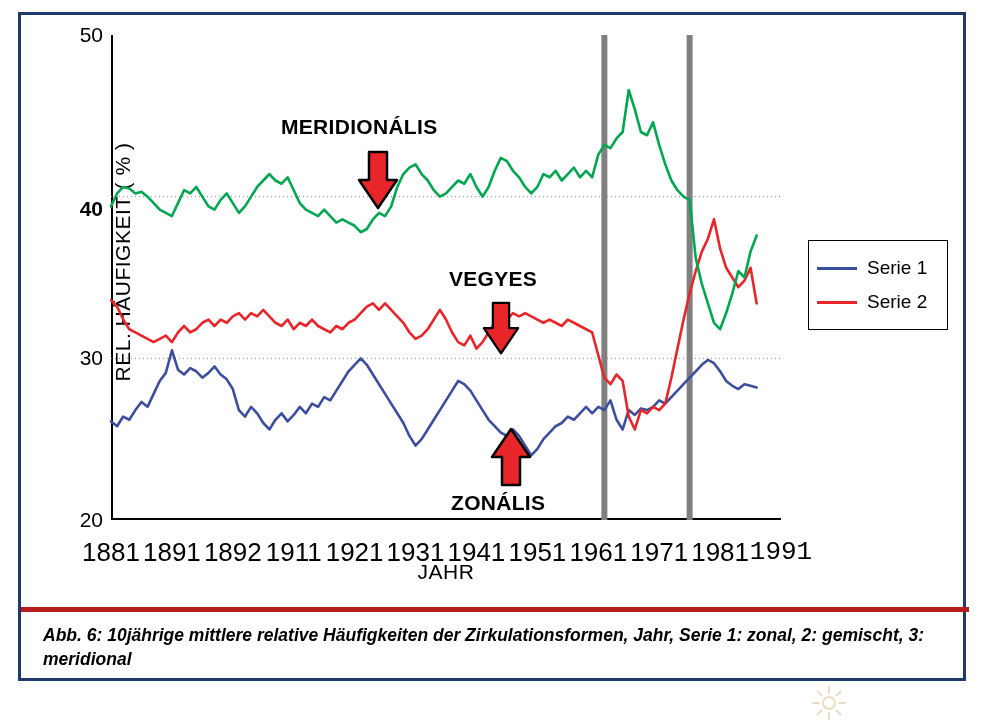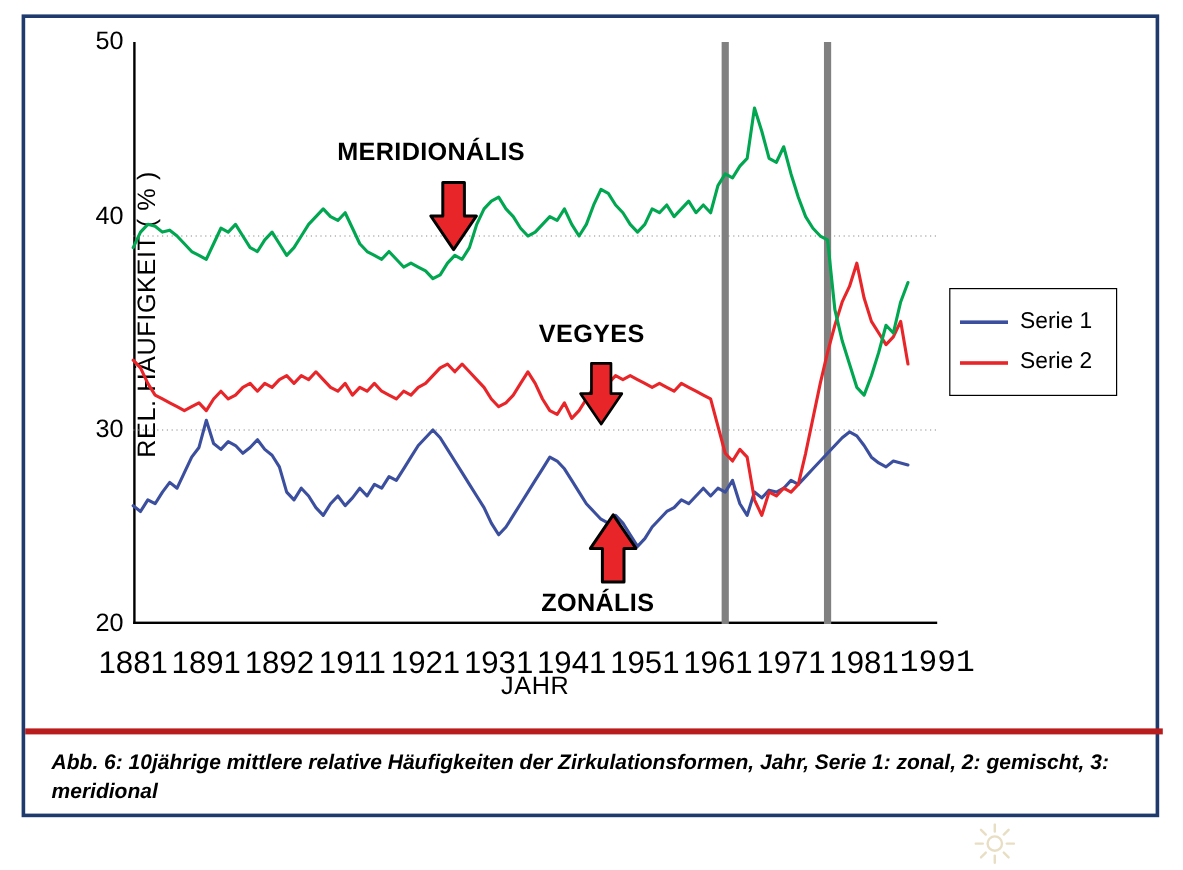--- a/index.html
+++ b/index.html
@@ -92,21 +92,21 @@
     top: 545px;
     width: 670px;
     text-align: center;
     font-size: 21px;
     letter-spacing: 0.5px;
     color: #000;
   }
   
   #legend {
     position: absolute;
-    left: 770px;
+    left: 787px;
     top: 225px;
     width: 140px;
     border: 1px solid #000;
     background: #fff;
     padding: 10px 8px 10px 8px;
     box-sizing: border-box;
   }
   .legend-row {
     display: flex;
     align-items: center;
@@ -164,21 +164,21 @@
 <body>
 
 <div id="figure-frame">
 
   <div id="plot-area-wrap">
 
     <div id="plot">
       <div id="plot-box"></div>
 
       <div class="ytick" style="top:-12px;">50</div>
-      <div class="ytick" style="top:134px;">40</div>
+      <div class="ytick" style="top:162px;font-weight:bold;">40</div>
       <div class="ytick" style="top:311px;">30</div>
       <div class="ytick" style="top:473px;">20</div>
 
       <div class="ylabel-rot">REL. HÄUFIGKEIT ( % )</div>
 
       <div class="xtick" style="left:0px;">1881</div>
       <div class="xtick" style="left:60.9px;">1891</div>
       <div class="xtick" style="left:121.8px;">1892</div>
       <div class="xtick" style="left:182.7px;">1911</div>
       <div class="xtick" style="left:243.6px;">1921</div>

